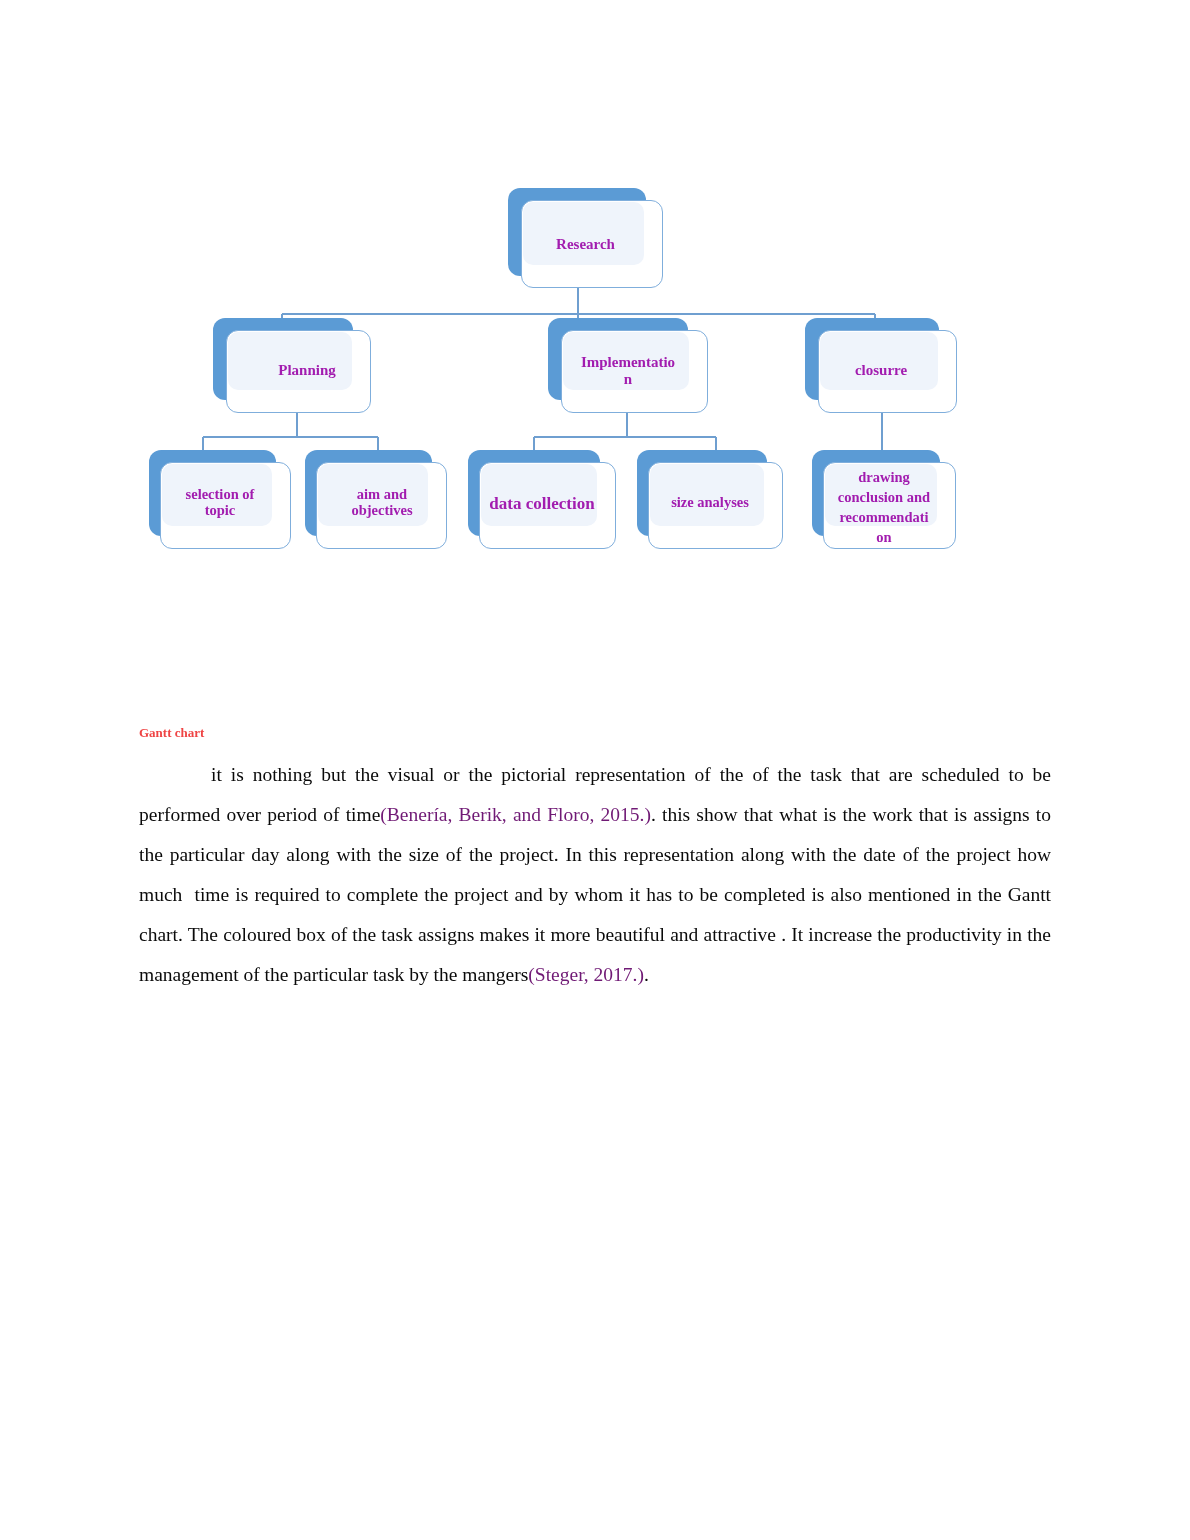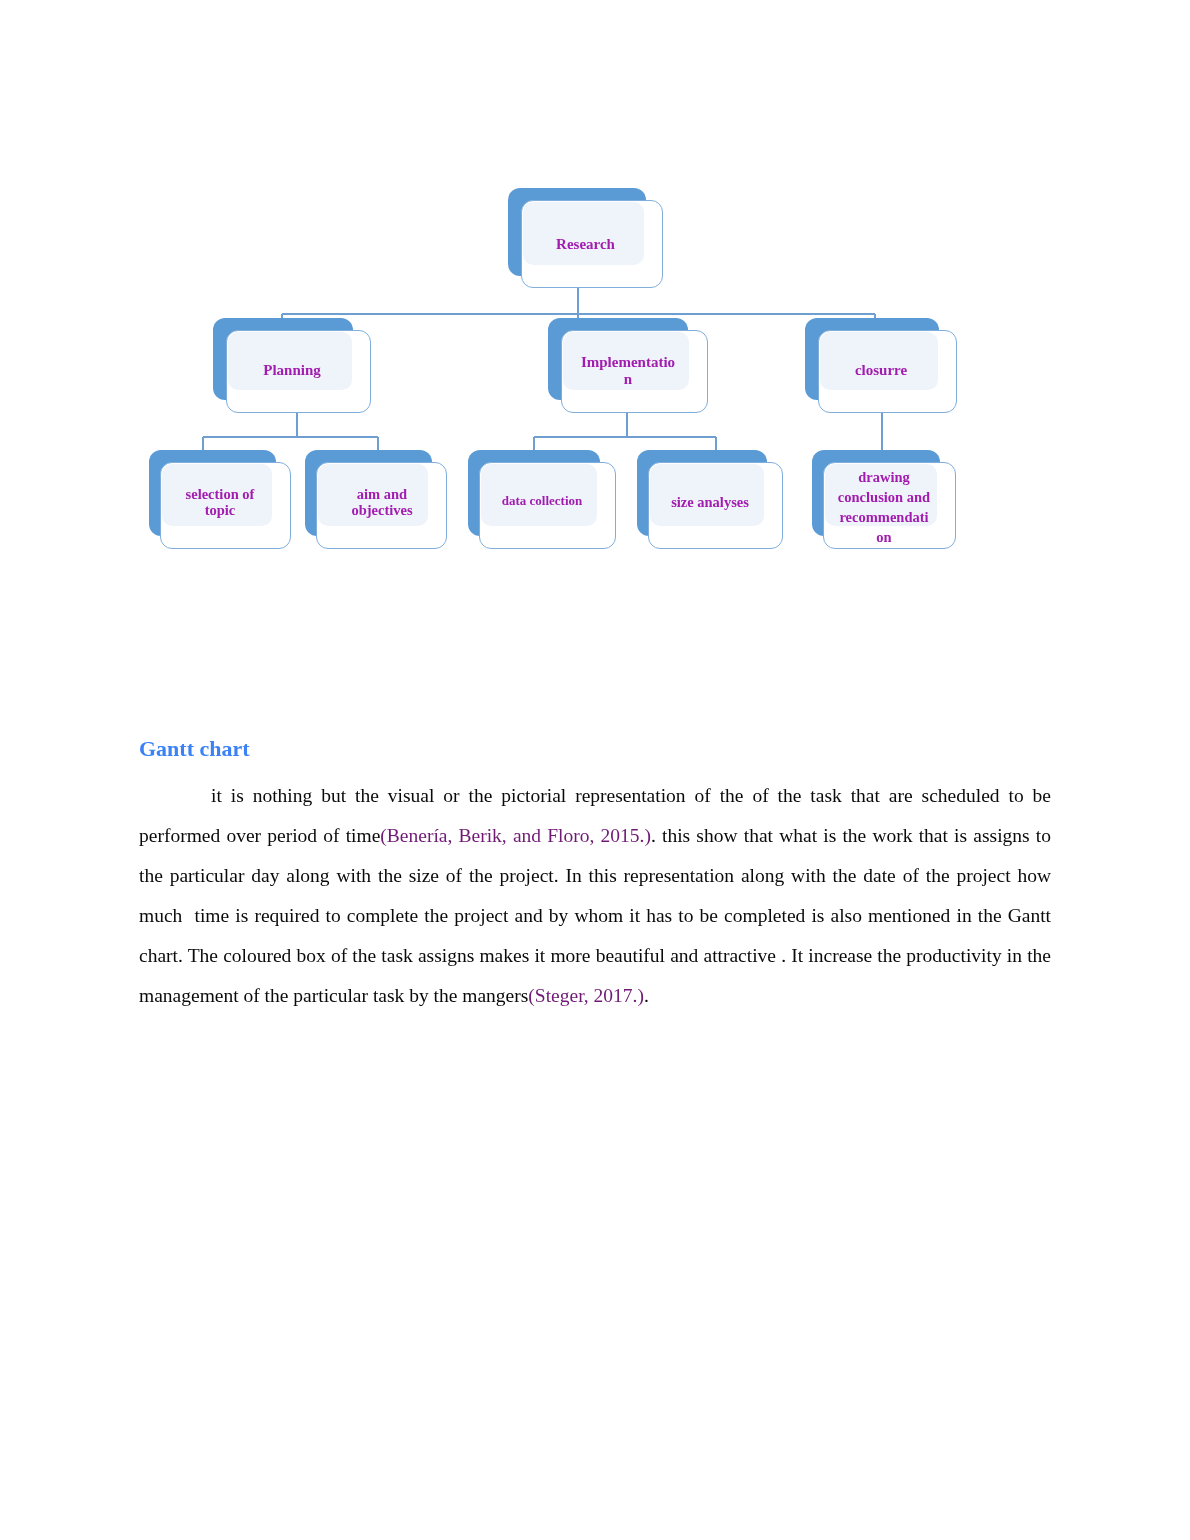--- a/index.html
+++ b/index.html
@@ -78,24 +78,24 @@
   
   #doc-body {
     position: absolute;
     left: 139px;
     top: 726px;
     width: 912px;
   }
   #section-heading {
     font-family: "Liberation Serif", "DejaVu Serif", serif;
     font-weight: bold;
-    font-size: 22px;
+    font-size: 13px;
     line-height: 1.0;
-    margin: 12px 0 16px 0;
-    color: #3b82f6;
+    margin: 0 0 16px 0;
+    color: #ef4444;
   }
   #body-paragraph {
     font-family: "Liberation Serif", "DejaVu Serif", serif;
     font-size: 19.5px;
     line-height: 40px;
     text-align: justify;
     text-indent: 72px;
     margin: 0;
     color: #0a0a0a;
     white-space: pre-wrap;
@@ -133,21 +133,21 @@
   </svg>
 
   <div class="node" style="left:508px; top:188px; width:155px; height:100px;">
     <div class="shadow" style="width:138px; height:88px;"></div>
     <div class="card" style="left:13px; top:12px; width:142px; height:88px;">
       <div class="fill"></div>
     </div>
     <div class="label" style="top:48px; font-size:15px;">Research</div>
   </div>
 
-  <div class="node" style="left:213px; top:318px; width:158px; height:95px;">
+  <div class="node" style="left:213px; top:318px; width:158px; height:95px;padding-left:30px;">
     <div class="shadow" style="width:140px; height:82px;"></div>
     <div class="card" style="left:13px; top:12px; width:145px; height:83px;">
       <div class="fill"></div>
     </div>
     <div class="label" style="top:44px; font-size:15px;">Planning</div>
   </div>
 
   <div class="node" style="left:548px; top:318px; width:160px; height:95px;">
     <div class="shadow" style="width:140px; height:82px;"></div>
     <div class="card" style="left:13px; top:12px; width:147px; height:83px;">
@@ -181,21 +181,21 @@
     </div>
     <div class="label" style="top:36px; font-size:14.5px;">aim and
 objectives</div>
   </div>
 
   <div class="node" style="left:468px; top:450px; width:148px; height:99px;">
     <div class="shadow" style="width:132px; height:86px;"></div>
     <div class="card" style="left:11px; top:12px; width:137px; height:87px;">
       <div class="fill"></div>
     </div>
-    <div class="label" style="top:44px; font-size:13px;">data collection</div>
+    <div class="label" style="top:44px; font-size:17px;">data collection</div>
   </div>
 
   <div class="node" style="left:637px; top:450px; width:146px; height:99px;">
     <div class="shadow" style="width:130px; height:86px;"></div>
     <div class="card" style="left:11px; top:12px; width:135px; height:87px;">
       <div class="fill"></div>
     </div>
     <div class="label" style="top:44px; font-size:14.5px;">size analyses</div>
   </div>
 

